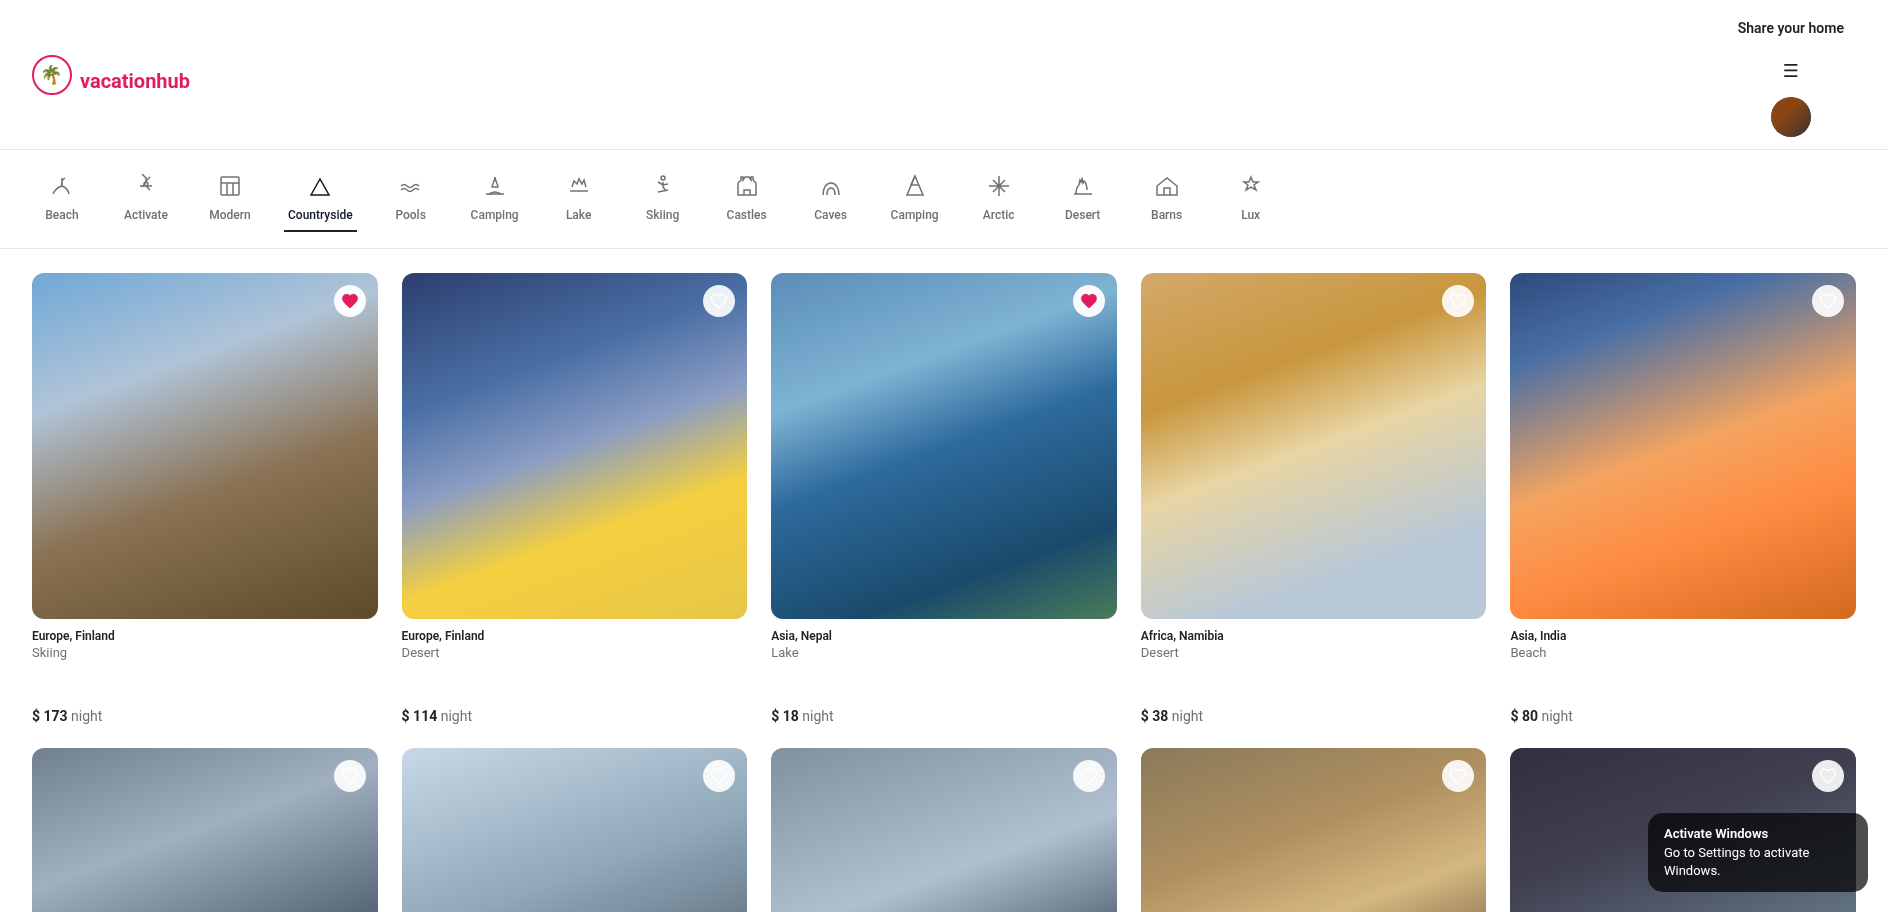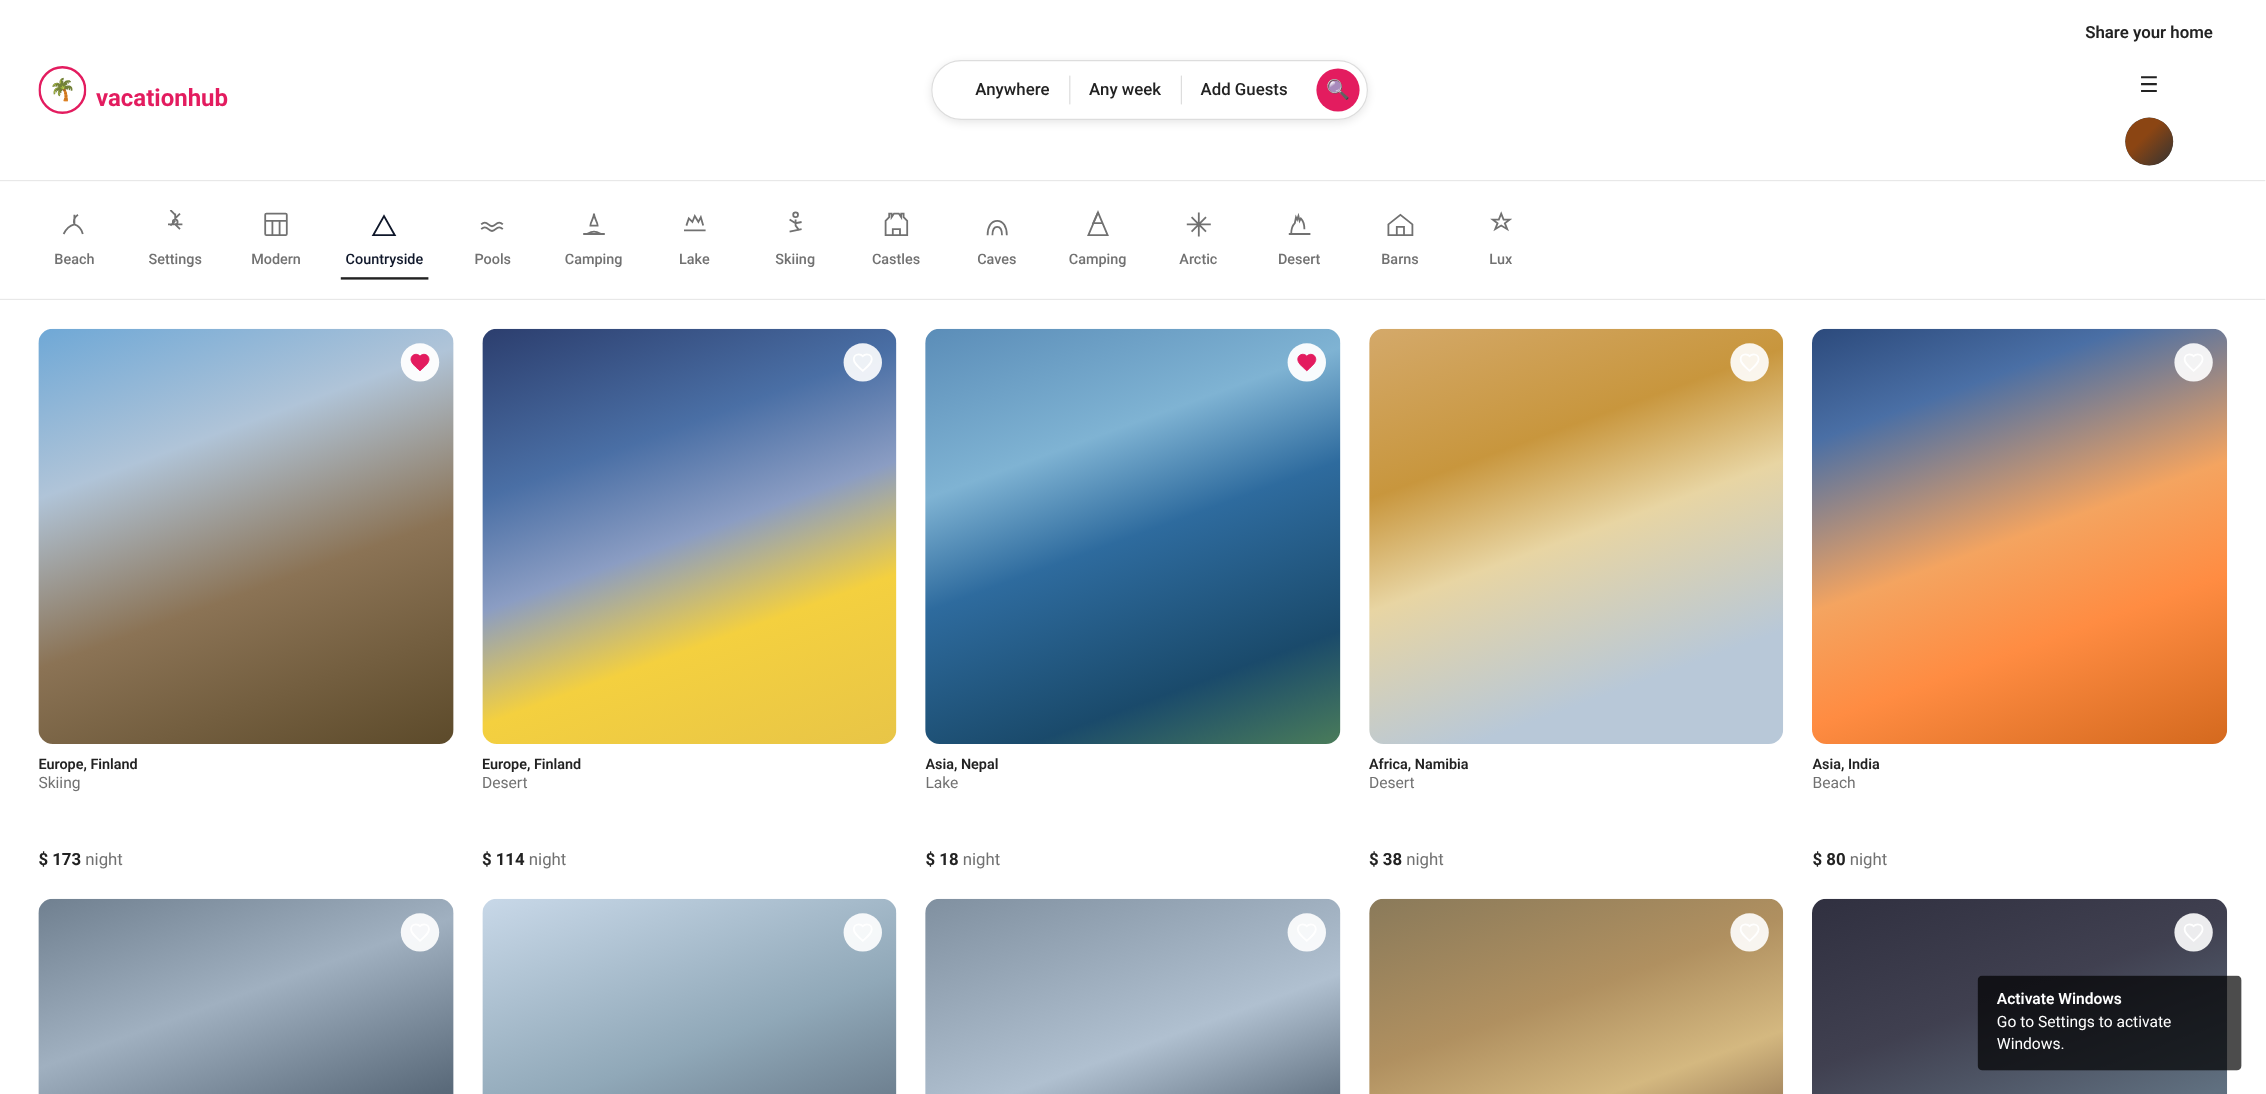--- a/index.html
+++ b/index.html
@@ -219,46 +219,38 @@
 
     
     .windows-watermark {
       position: fixed;
       bottom: 20px;
       right: 20px;
       background: rgba(0,0,0,0.7);
       color: #fff;
       padding: 12px 16px;
       font-size: 13px;
-      border-radius: 4px;
+      border-radius: 15px;
       z-index: 9999;
       max-width: 220px;
       line-height: 1.4;
     }
   </style>
 </head>
 <body>
 
 <header class="header">
   <div class="logo-area">
     <svg class="logo-icon" viewBox="0 0 40 40" fill="none" xmlns="http://www.w3.org/2000/svg">
       <circle cx="20" cy="20" r="19" stroke="#e31c5f" stroke-width="2" fill="white"></circle>
       <text x="20" y="26" text-anchor="middle" font-size="18" fill="#e31c5f">🌴</text>
     </svg>
     <span class="logo-text">vacationhub</span>
   </div>
 
-  <div class="search-bar">
-    <div class="search-segment">Anywhere</div>
-    <div class="search-segment">Any week</div>
-    <div class="search-segment">Add Guests</div>
-    <button class="search-btn">
-      <span>🔍</span>
-    </button>
-  </div>
 
   <div class="header-right">
     <span class="share-home">Share your home</span>
     <span class="menu-icon">☰</span>
     <div class="avatar">
       <div class="avatar-img"></div>
     </div>
   </div>
 </header>
 
@@ -267,21 +259,21 @@
       <span class="category-icon"><svg viewBox="0 0 24 24" width="24" height="24" fill="none" stroke="currentColor" stroke-width="1.5">
           <path d="M3 20c2-4 5-7 9-8m0 0c-1-3 0-6 3-8m-3 8c3 1 6 4 7 8M12 12V4"></path>
         </svg></span>
       <span class="category-label">Beach</span>
     </div>
     <div class="category-item">
       <span class="category-icon"><svg viewBox="0 0 24 24" width="24" height="24" fill="none" stroke="currentColor" stroke-width="1.5">
           <circle cx="12" cy="10" r="2"></circle>
           <path d="M12 8V3m0 9l4 4m-4-9l4-4M12 9l-4 4m4-9L8 0M11 12H6m6 0h6"></path>
         </svg></span>
-      <span class="category-label">Settings</span>
+      <span class="category-label">Activate</span>
     </div>
     <div class="category-item">
       <span class="category-icon"><svg viewBox="0 0 24 24" width="24" height="24" fill="none" stroke="currentColor" stroke-width="1.5">
           <rect x="3" y="3" width="18" height="18" rx="1"></rect>
           <path d="M3 9h18M9 9v12M15 9v12"></path>
         </svg></span>
       <span class="category-label">Modern</span>
     </div>
     <div class="category-item active">
       <span class="category-icon"><svg viewBox="0 0 24 24" width="24" height="24" fill="none" stroke="currentColor" stroke-width="1.5">

